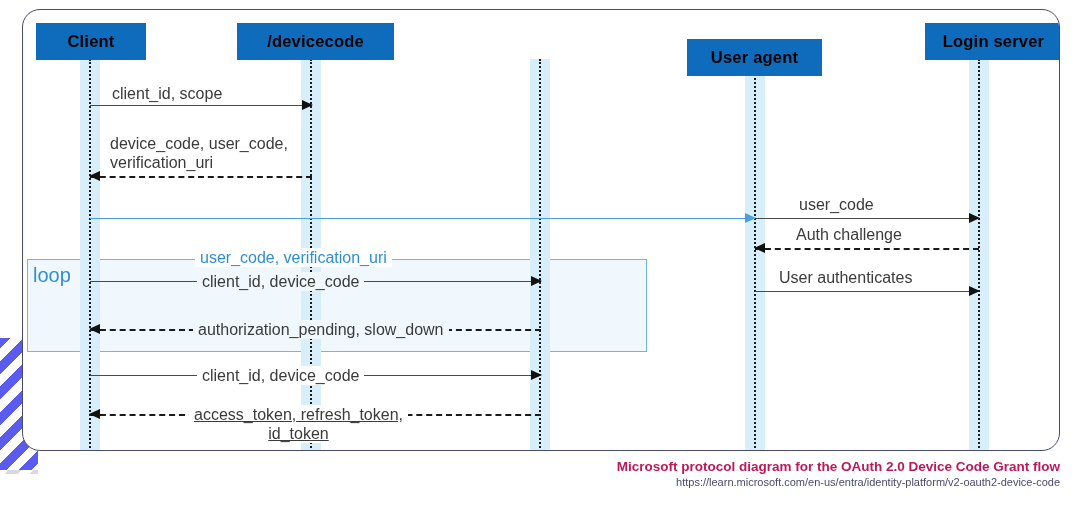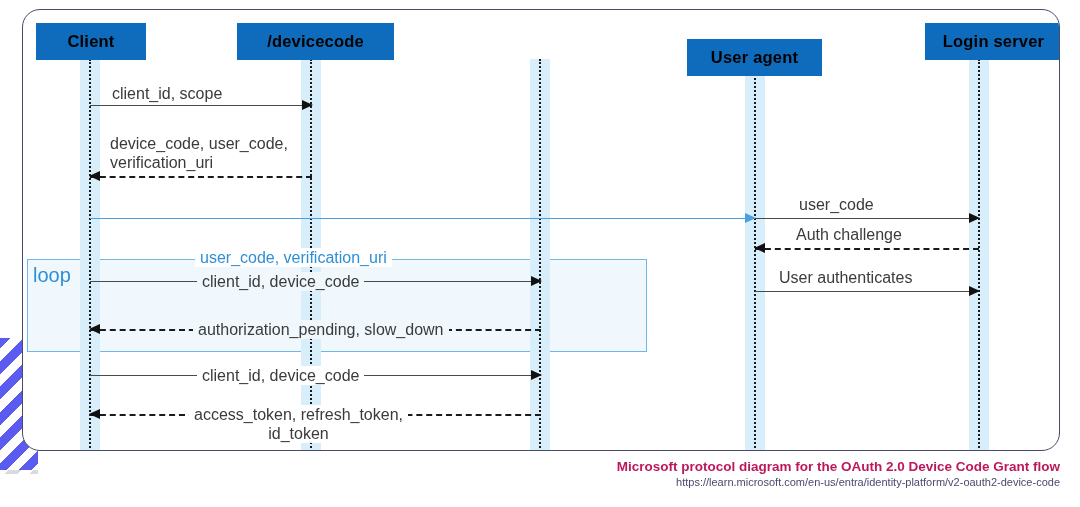--- a/index.html
+++ b/index.html
@@ -189,21 +189,21 @@
     <div class="msg" style="left:67px; top:365px; width:451px;">
       <div class="line solid"></div>
       <div class="arrowR"></div>
     </div>
     <div class="lab inline" style="left:174px; top:356px;">client_id, device_code</div>
 
     <div class="msg" style="left:67px; top:404px; width:451px;">
       <div class="line dashed"></div>
       <div class="arrowL"></div>
     </div>
-    <div class="lab center inline" style="left:166px; top:395px;">access_token, refresh_token,
+    <div class="lab center inline" style="left:166px; top:395px;text-decoration:underline;">access_token, refresh_token,
 id_token</div>
 
   </div>
 
   <div class="caption">
     <div class="cap-title">Microsoft protocol diagram for the OAuth 2.0 Device Code Grant flow</div>
     <div class="cap-url">https://learn.microsoft.com/en-us/entra/identity-platform/v2-oauth2-device-code</div>
   </div>
 
 </div>

